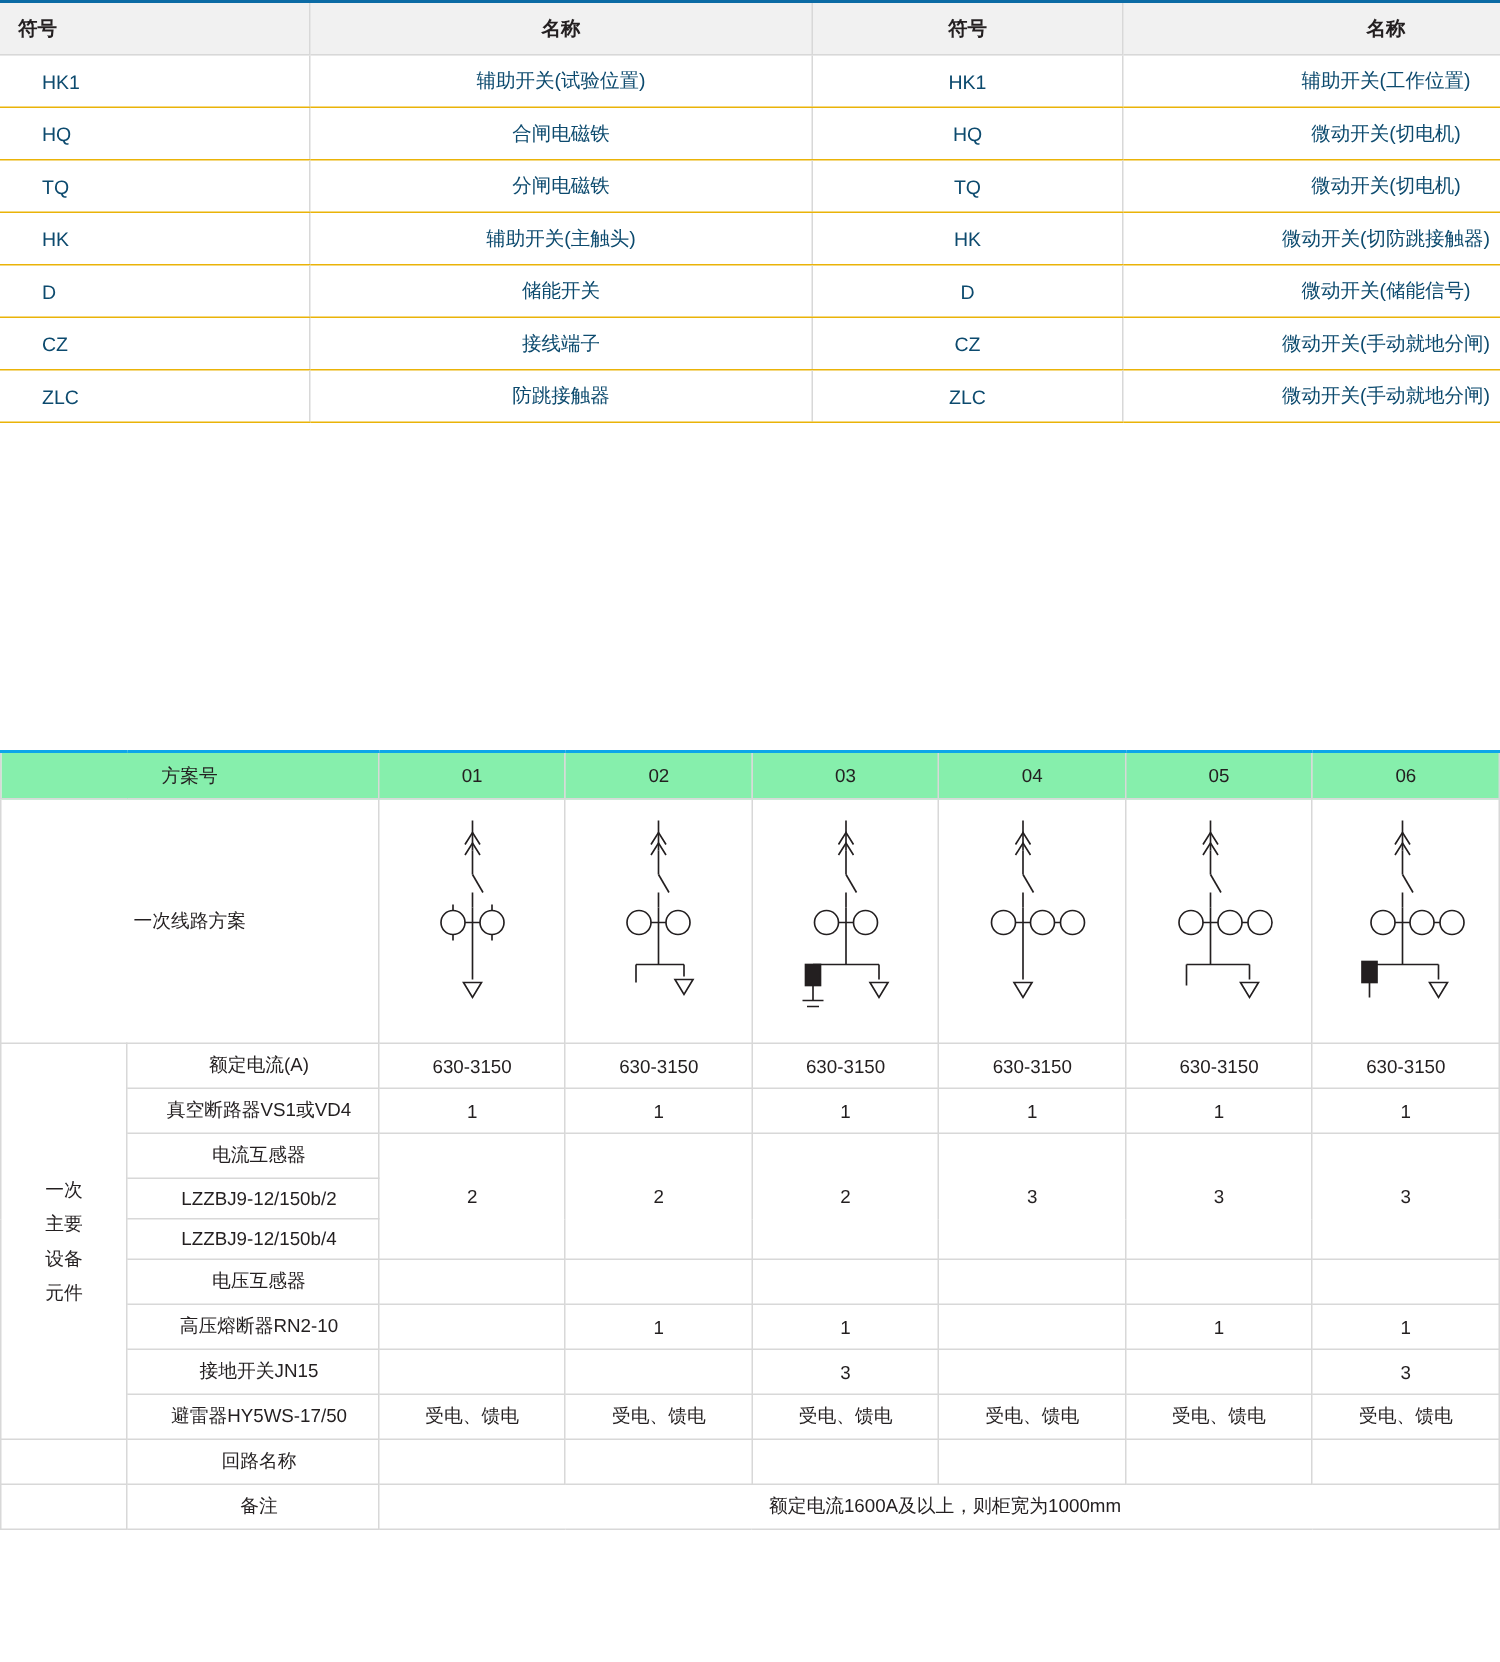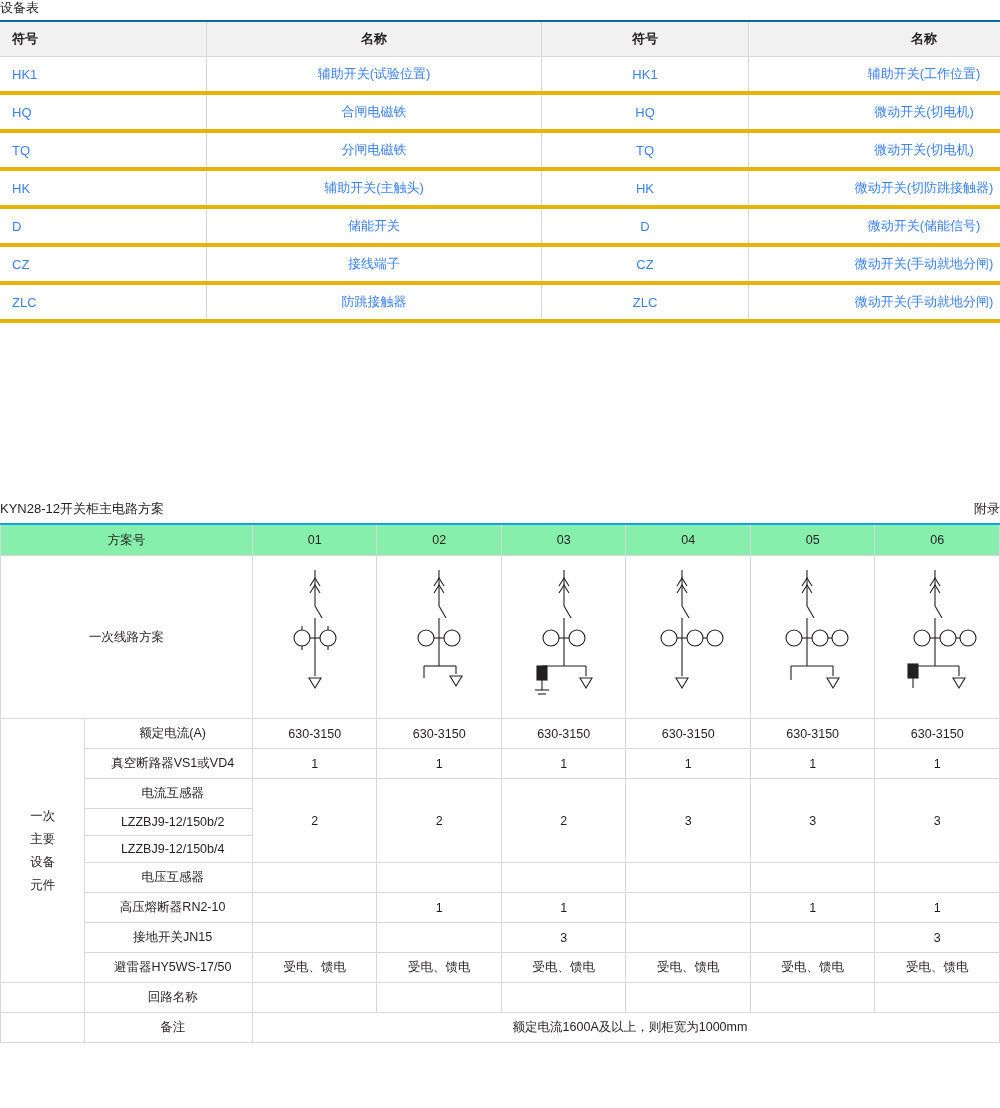--- a/index.html
+++ b/index.html
@@ -46,23 +46,23 @@
     text-align: left;
     padding: 8px 12px;
     height: 16px;
     color: #231f20;
     border-bottom: 1px solid #d8d8d8;
   }
   table.eq thead tr {
     border-top: 2px solid #0b6ba5;
   }
   table.eq tbody td {
-    padding: 8px 12px;
-    border-bottom: 4px solid #eab308;
-    color: #3b82f6;
+    padding: 8px 28px;
+    border-bottom: 1px solid #eab308;
+    color: #0c4a6e;
     vertical-align: middle;
     height: 17px;
   }
   table.eq .c1 { width: 182px; }
   table.eq .c2 { width: 310px; }
   table.eq .c3 { width: 182px; }
   table.eq .c4 { width: 326px; }
   table.eq .vline {
     border-left: 1px solid #d8d8d8;
     text-align: center;
@@ -127,21 +127,20 @@
     text-align: left;
     padding-left: 12px !important;
   }
 </style>
 </head>
 <body>
 
 <div class="page">
 
   <div class="sec1">
-    <div class="sec-caption">设备表</div>
     <table class="eq">
       <thead>
         <tr>
           <th class="c1">符号</th>
           <th class="c2 vline">名称</th>
           <th class="c3 vline">符号</th>
           <th class="c4 vline">名称</th>
         </tr>
       </thead>
       <tbody>
@@ -185,24 +184,20 @@
           <td class="c1">ZLC</td>
           <td class="c2 vline">防跳接触器</td>
           <td class="c3 vline">ZLC</td>
           <td class="c4 vline">微动开关(手动就地分闸)</td>
         </tr>
       </tbody>
     </table>
   </div>
 
   <div class="sec2">
-    <div class="sec2-head">
-      <div>KYN28-12开关柜主电路方案</div>
-      <div class="right">附录</div>
-    </div>
 
     <table class="sch">
       <colgroup>
         <col class="w-left1">
         <col class="w-left2">
         <col class="w-col">
           <col class="w-col">
           <col class="w-col">
         <col class="w-col">
           <col class="w-col">

